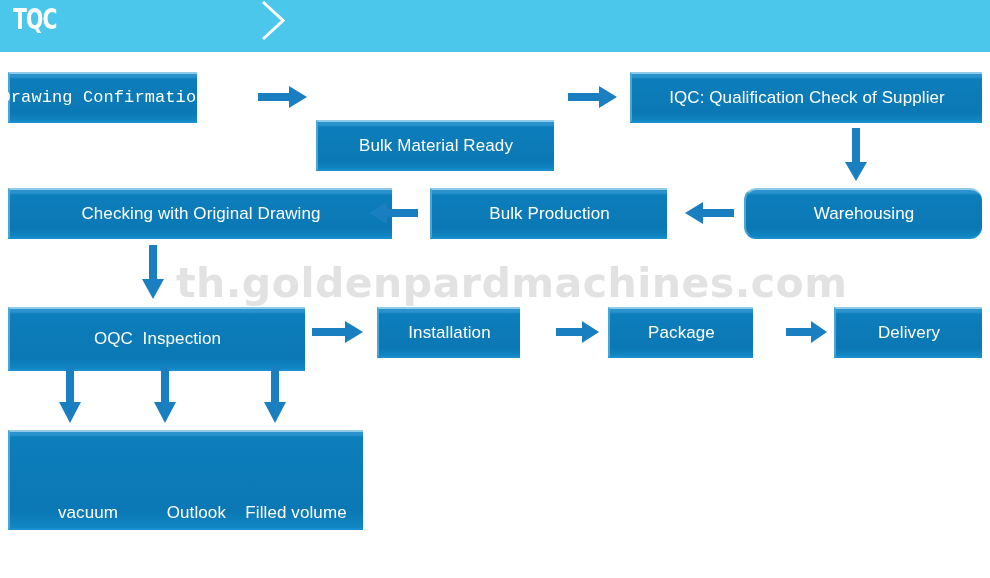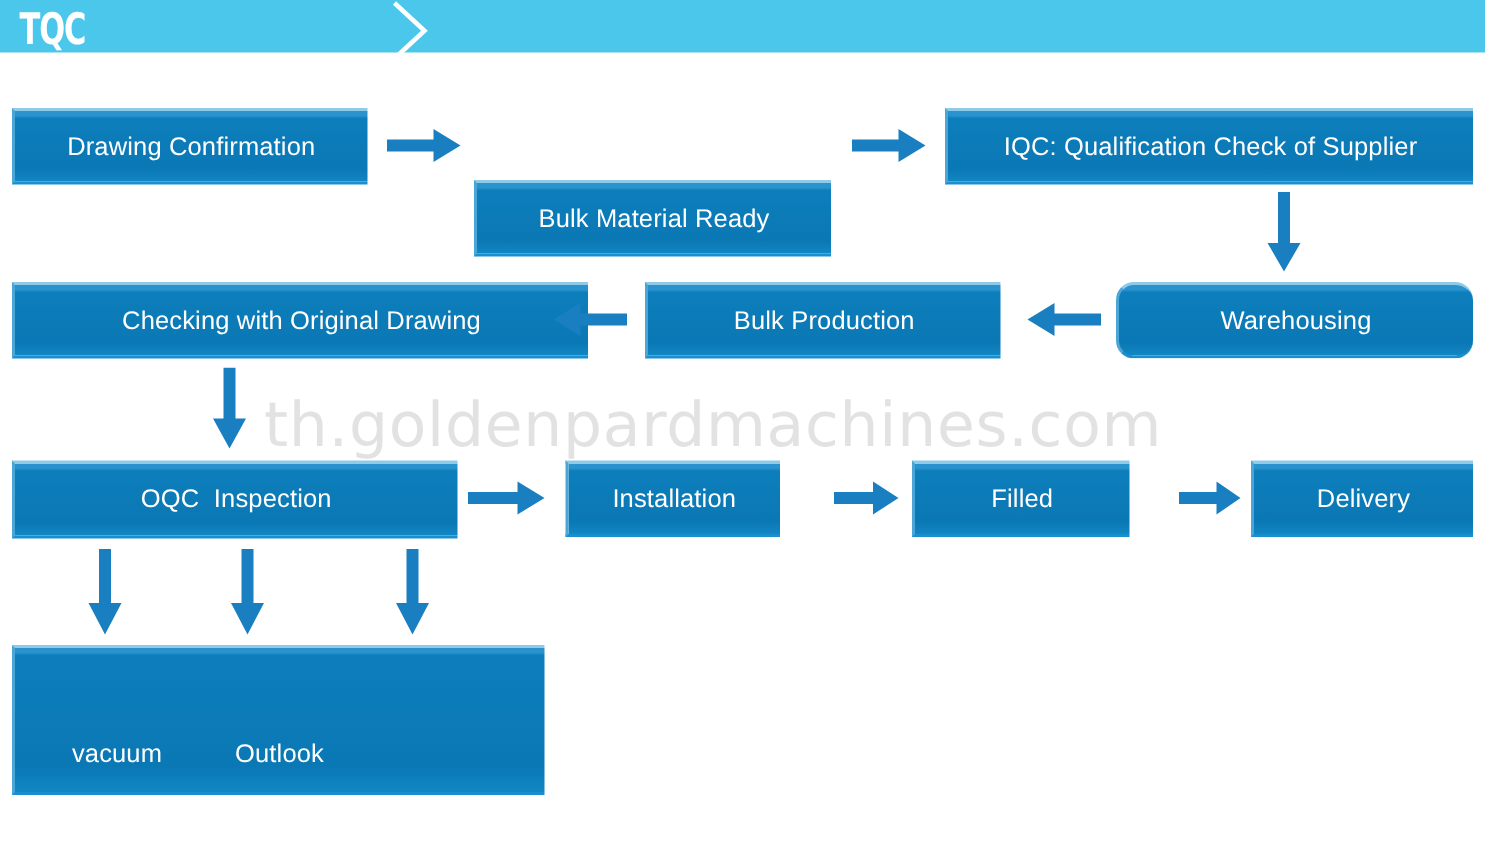--- a/index.html
+++ b/index.html
@@ -13,21 +13,21 @@
     position: relative;
     overflow: hidden;
     font-family: "Liberation Sans", sans-serif;
     -webkit-font-smoothing: antialiased;
   }
 
   
   #header-banner {
     position: absolute;
     left: 0; top: 0;
-    width: 990px; height: 35px;
+    width: 990px; height: 52px;
     background: #4cc7ec;
   }
   #brand-logo {
     position: absolute;
     left: 13px; top: 4px;
     color: #ffffff;
     font-family: "Liberation Sans Narrow", "DejaVu Sans Condensed", "Liberation Sans", sans-serif;
     font-size: 29px;
     font-weight: bold;
     letter-spacing: -1px;
@@ -57,40 +57,40 @@
     align-items: center;
     justify-content: center;
     text-align: center;
     font-size: 17px;
     letter-spacing: 0.1px;
     white-space: pre;
     user-select: none;
   }
 
   
-  #box-drawing-confirmation { left: 8px;   top: 72px;  width: 237px; height: 51px; }
+  #box-drawing-confirmation { left: 8px;   top: 72px;  width: 189px; height: 51px; font-family: Liberation Mono, monospace; }
   #box-bulk-material-ready  { left: 316px; top: 72px;  width: 238px; height: 51px; margin-top: 48px; }
   #box-iqc-check            { left: 630px; top: 72px;  width: 352px; height: 51px; }
 
   
   #box-checking-drawing     { left: 8px;   top: 188px; width: 384px; height: 51px; }
   #box-bulk-production      { left: 430px; top: 188px; width: 237px; height: 51px; text-align: center; }
   #box-warehousing          { left: 744px; top: 188px; width: 238px; height: 51px; border-radius: 12px; }
 
   
-  #box-oqc-inspection       { left: 8px;   top: 307px; width: 297px; height: 52px; }
+  #box-oqc-inspection       { left: 8px;   top: 307px; width: 297px; height: 64px; }
   #box-installation         { left: 377px; top: 307px; width: 143px; height: 51px; }
   #box-package              { left: 608px; top: 307px; width: 145px; height: 51px; }
   #box-delivery             { left: 834px; top: 307px; width: 148px; height: 51px; }
 
   
   #box-tests {
     left: 8px; top: 430px; width: 355px; height: 100px;
     display: block;
-    padding: 4px;
+    padding: 14px;
   }
   .tests-row {
     display: flex;
     width: 100%;
     box-sizing: border-box;
     padding: 0 18px;
     height: 42px;
     align-items: center;
     font-size: 17px;
   }
@@ -121,21 +121,21 @@
   #arrow-t2 { left: 152px; top: 366px; width: 26px; height: 58px; }
   #arrow-t3 { left: 262px; top: 366px; width: 26px; height: 58px; }
 
   
   #watermark {
     position: absolute;
     left: 176px; top: 259px;
     width: 640px;
     font-family: "DejaVu Sans", sans-serif;
     font-size: 41px;
-    font-weight: 400;
+    font-weight: 700;
     color: #e2e2e2;
     letter-spacing: 0.5px;
     white-space: nowrap;
     user-select: none;
     pointer-events: none;
   }
 </style>
 </head>
 <body>
 
@@ -206,21 +206,21 @@
 
 <div class="flow-box" id="box-installation">
   <span>Installation</span>
 </div>
 
 <svg class="arrow" id="arrow-r3-b" viewBox="0 0 44 26">
   <path d="M0,9 L26,9 L26,2 L43,13 L26,24 L26,17 L0,17 Z" fill="#1a7fc1"></path>
 </svg>
 
 <div class="flow-box" id="box-package">
-  <span>Filled</span>
+  <span>Package</span>
 </div>
 
 <svg class="arrow" id="arrow-r3-c" viewBox="0 0 42 26">
   <path d="M0,9 L25,9 L25,2 L41,13 L25,24 L25,17 L0,17 Z" fill="#1a7fc1"></path>
 </svg>
 
 <div class="flow-box" id="box-delivery">
   <span>Delivery</span>
 </div>
 
@@ -231,19 +231,20 @@
   <path d="M9,0 L17,0 L17,36 L24,36 L13,57 L2,36 L9,36 Z" fill="#1a7fc1"></path>
 </svg>
 <svg class="arrow" id="arrow-t3" viewBox="0 0 26 58">
   <path d="M9,0 L17,0 L17,36 L24,36 L13,57 L2,36 L9,36 Z" fill="#1a7fc1"></path>
 </svg>
 
 <div class="flow-box" id="box-tests">
   <div class="tests-row first">
     <span class="tests-cell c1">vacuum</span>
     <span class="tests-cell c2">Outlook</span>
+    <span class="tests-cell c3">Filled volume</span>
   </div>
   <div class="tests-row">
     <span class="tests-cell c1">Test</span>
     <span class="tests-cell c2">Check</span>
     <span class="tests-cell c3">Test</span>
   </div>
 </div>
 
 </body></html>

